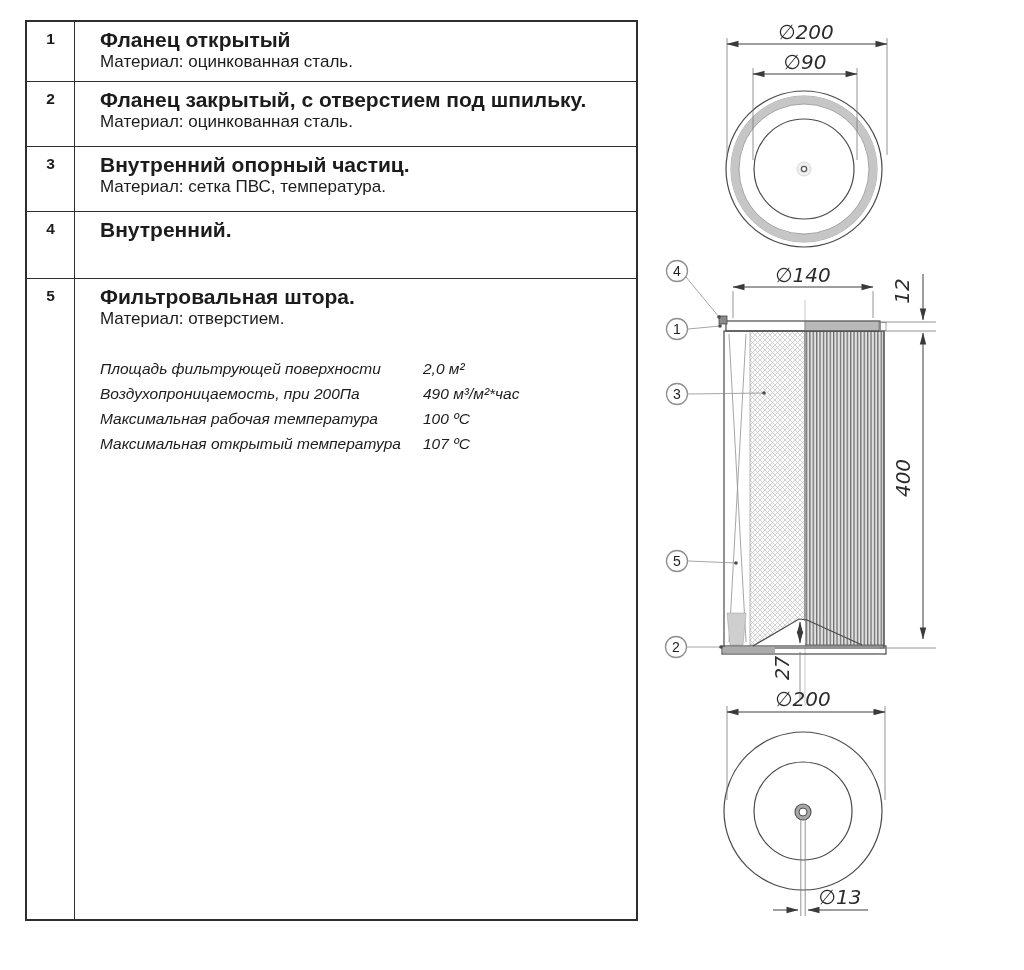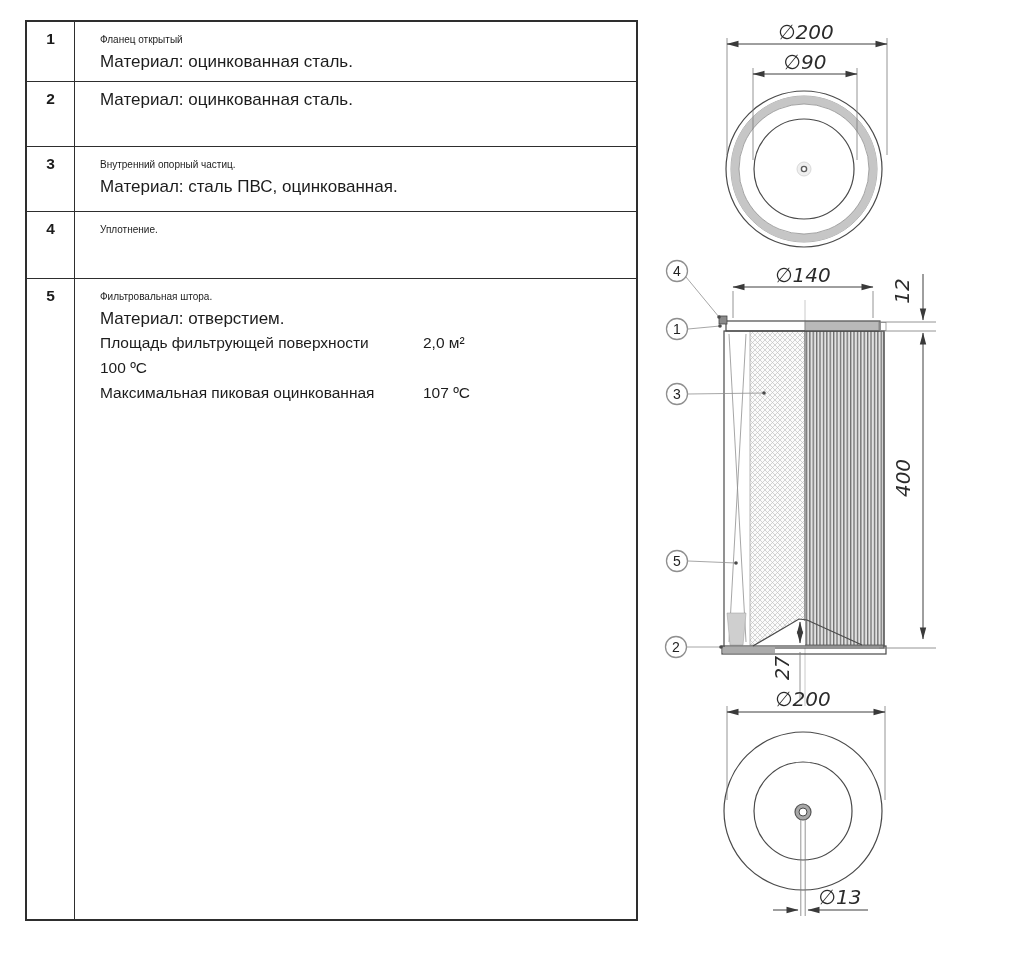--- a/index.html
+++ b/index.html
@@ -7,23 +7,23 @@
        font-family:"Liberation Sans","DejaVu Sans",sans-serif;color:#1c1c1c;}
 
   
   .spec-table{position:absolute;left:25px;top:20px;width:613px;height:901px;
               border:2px solid #2e2e2e;box-sizing:border-box;display:flex;flex-direction:column;}
   .trow{display:flex;border-bottom:1px solid #2e2e2e;box-sizing:border-box;}
   .trow:last-child{border-bottom:none;flex:1;}
   .num-cell{width:48px;border-right:1px solid #2e2e2e;box-sizing:border-box;
             font-weight:bold;font-size:15.5px;text-align:center;padding-top:8px;flex:0 0 48px;}
   .content-cell{flex:1;padding:7px 10px 0 25px;}
-  .row-title{font-weight:normal;font-size:10px;line-height:22px;}
+  .row-title{font-weight:bold;font-size:21px;line-height:22px;}
   .row-desc{font-size:17px;line-height:22px;}
-  .specs{}
+  .specs{margin-top:26px;font-style:italic;}
   .spec-line{display:flex;font-size:15.5px;line-height:25px;}
   .spec-label{flex:0 0 auto;min-width:323px;}
   .spec-value{flex:0 0 auto;}
 
   
   svg{position:absolute;left:0;top:0;}
   .ln{stroke:#4a4a4a;stroke-width:1.2;fill:none;}
   .thin{stroke:#8f8f8f;stroke-width:0.8;fill:none;}
   .dimline{stroke:#3f3f3f;stroke-width:1;fill:none;}
   .extline{stroke:#7a7a7a;stroke-width:0.8;fill:none;}
@@ -43,54 +43,60 @@
     <div class="num-cell">1</div>
     <div class="content-cell">
       <div class="row-title">Фланец открытый</div>
       <div class="row-desc">Материал: оцинкованная сталь.</div>
     </div>
   </div>
 
   <div class="trow" style="height:65px">
     <div class="num-cell">2</div>
     <div class="content-cell">
+      <div class="row-title">Фланец закрытый, с отверстием под шпильку.</div>
       <div class="row-desc">Материал: оцинкованная сталь.</div>
     </div>
   </div>
 
   <div class="trow" style="height:65px">
     <div class="num-cell">3</div>
     <div class="content-cell">
       <div class="row-title">Внутренний опорный частиц.</div>
-      <div class="row-desc">Материал: сталь ПВС, оцинкованная.</div>
+      <div class="row-desc">Материал: сетка ПВС, температура.</div>
     </div>
   </div>
 
   <div class="trow" style="height:67px">
     <div class="num-cell">4</div>
     <div class="content-cell">
-      <div class="row-title">Уплотнение.</div>
+      <div class="row-title">Внутренний.</div>
     </div>
   </div>
 
   <div class="trow">
     <div class="num-cell">5</div>
     <div class="content-cell">
       <div class="row-title">Фильтровальная штора.</div>
       <div class="row-desc">Материал: отверстием.</div>
       <div class="specs">
         <div class="spec-line">
           <span class="spec-label">Площадь фильтрующей поверхности</span>
           <span class="spec-value">2,0 м²</span>
         </div>
         <div class="spec-line">
+          <span class="spec-label">Воздухопроницаемость, при 200Па</span>
+          <span class="spec-value">490 м³/м²*час</span>
+        </div>
+        <div class="spec-line">
+          <span class="spec-label">Максимальная рабочая температура</span>
           <span class="spec-value">100 ºС</span>
         </div>
         <div class="spec-line">
-          <span class="spec-label">Максимальная пиковая оцинкованная</span>
+          <span class="spec-label">Максимальная открытый температура</span>
           <span class="spec-value">107 ºС</span>
         </div>
       </div>
     </div>
   </div>
 </div>
 
 <svg width="1024" height="970" viewBox="0 0 1024 970">
   <defs>
     <marker id="arr" viewBox="0 0 12 8" refX="11.5" refY="4" markerWidth="13" markerHeight="8" orient="auto-start-reverse">

